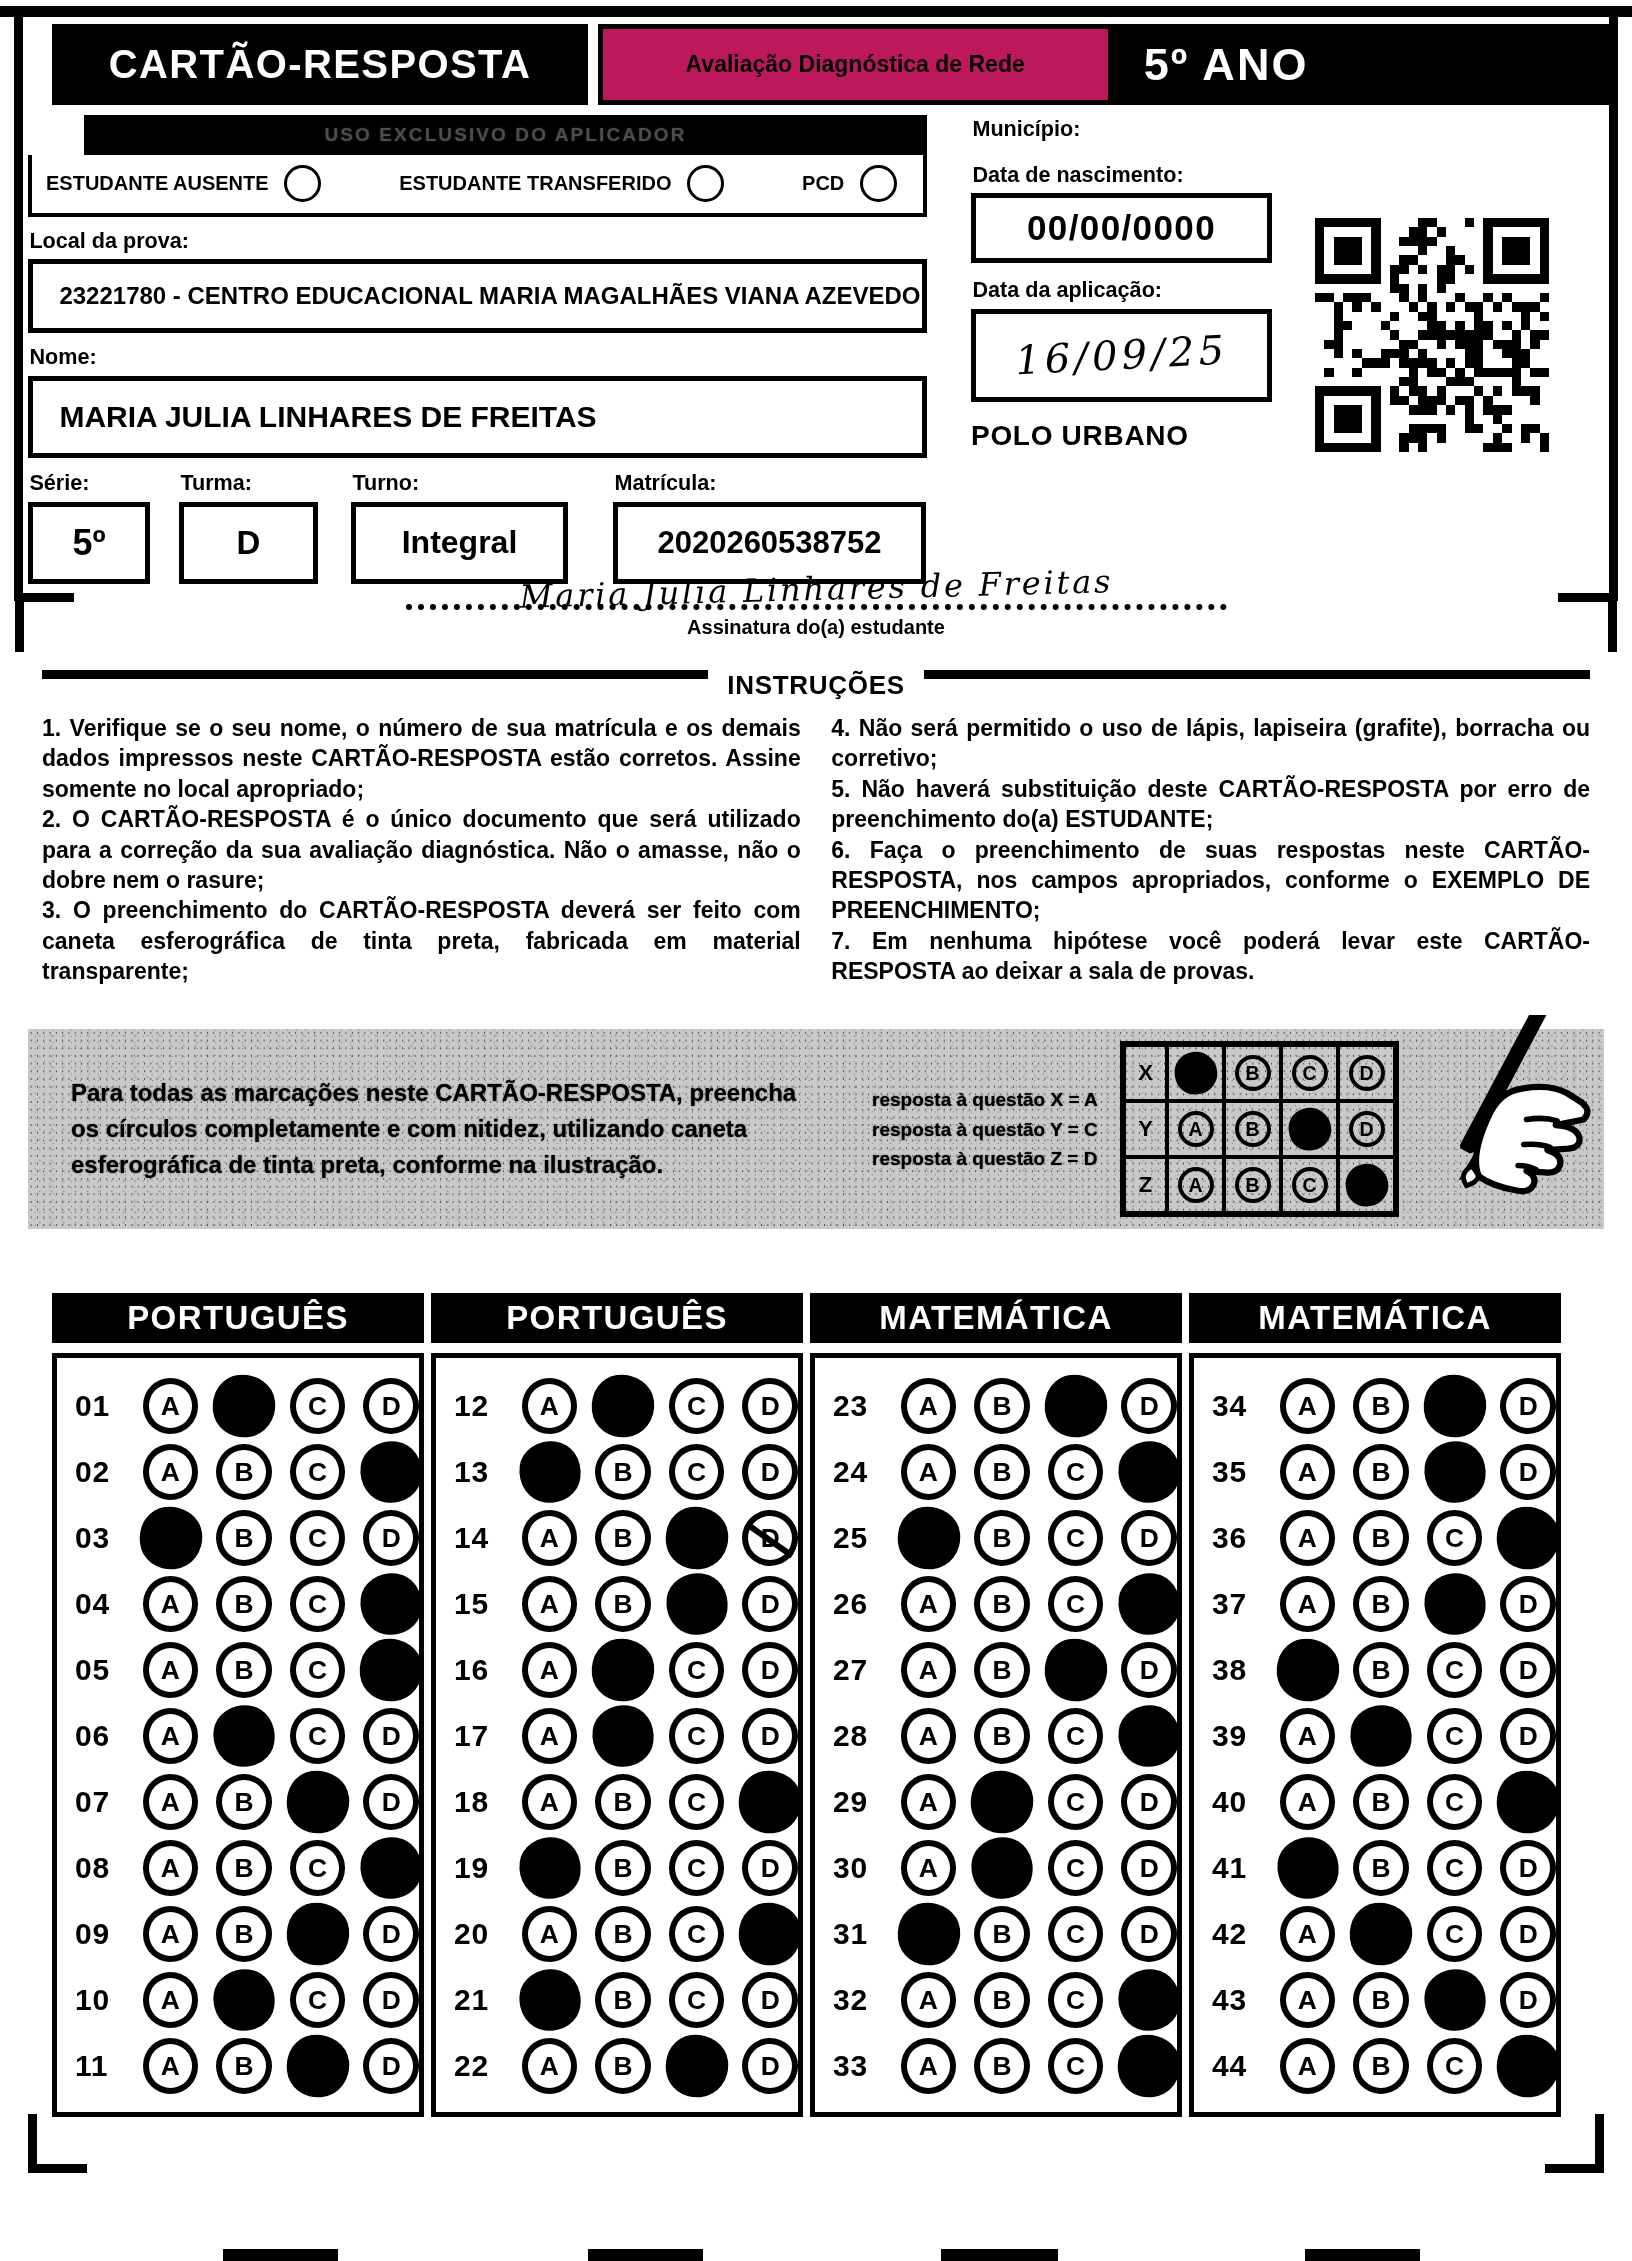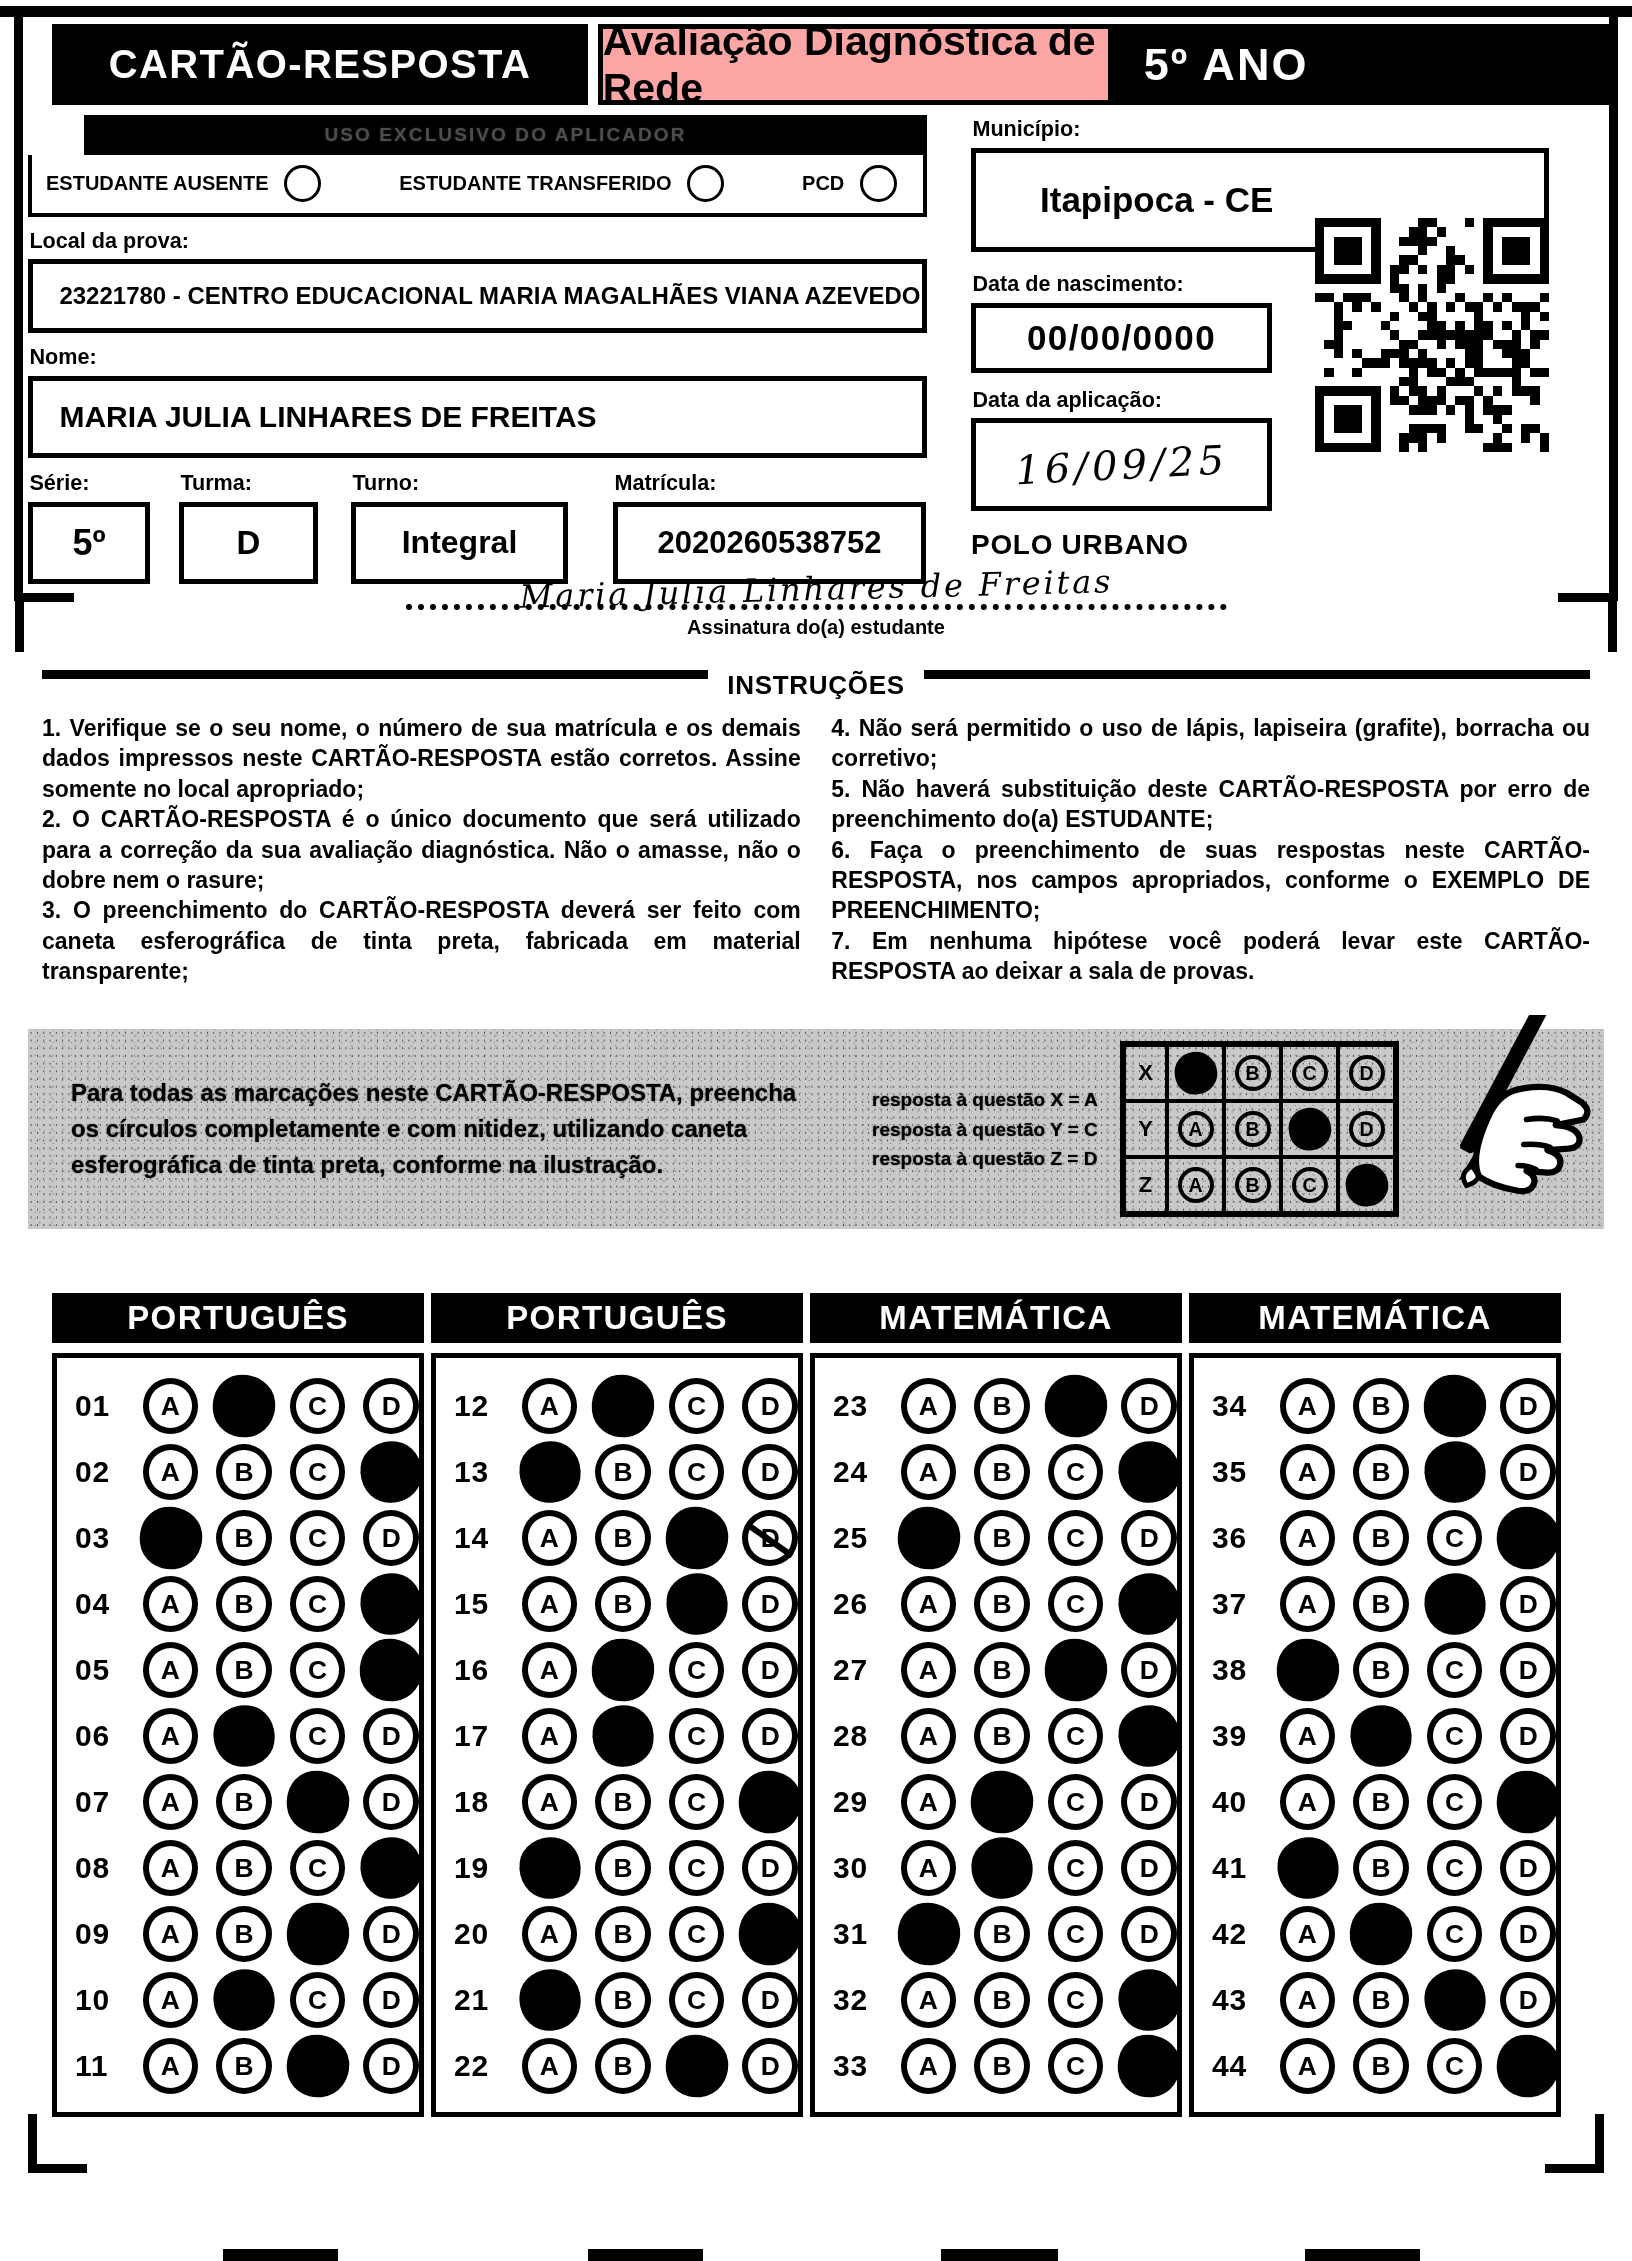--- a/index.html
+++ b/index.html
@@ -12,22 +12,22 @@
   .bracket{position:absolute;width:50px;height:50px;}
   .bracket.tl{left:15.3px;top:593px;border-left:9px solid #000;border-top:9px solid #000;}
   .bracket.tr{right:15.3px;top:593px;border-right:9px solid #000;border-top:9px solid #000;}
   .bracket.bl{left:28px;top:2114px;border-left:9px solid #000;border-bottom:9px solid #000;}
   .bracket.br{right:28px;top:2114px;border-right:9px solid #000;border-bottom:9px solid #000;}
   .timing{position:absolute;bottom:0;height:12px;background:#000;}
   
   .header-row{position:relative;margin:24px 23px 0 23px;display:flex;height:81px;}
   .h-title{width:536px;background:#000;color:#fff;display:flex;align-items:center;justify-content:center;
            font-size:40px;letter-spacing:1.4px;margin-left:29px;}
-  .h-exam{width:505px;background:#fca5a5;border:5.6px solid #000;margin-left:9.7px;display:flex;align-items:center;
-          justify-content:center;font-size:41px;letter-spacing:0px;}
+  .h-exam{width:505px;background:#be185d;border:5.6px solid #000;margin-left:9.7px;display:flex;align-items:center;
+          justify-content:center;font-size:23px;letter-spacing:0px;}
   .h-grade{flex:1;background:#000;color:#fff;display:flex;align-items:center;font-size:45px;padding-left:31px;letter-spacing:2.1px;}
   
   .info{position:relative;display:flex;margin:9.7px 28px 0 28px;}
   .col-left{width:899px;}
   .col-right{flex:1;position:relative;padding-left:44px;}
   .uso-bar{margin-left:56px;height:40px;background:#000;display:flex;align-items:center;justify-content:center;}
   .uso-bar span{color:#4d4d4d;font-size:19px;letter-spacing:2.1px;text-shadow:0 0 2.8px #222;}
   .cb-row{border:4.2px solid #000;border-top:none;height:58px;display:flex;align-items:center;
           justify-content:space-between;padding:0 26.4px 0 14px;}
   .cb-item{display:flex;align-items:center;}
@@ -152,21 +152,20 @@
         </div>
         <div class="stb-g g-matr">
           <div class="f-label">Matrícula:</div>
           <div class="stb-box">2020260538752</div>
         </div>
       </div>
     </div>
 
     <div class="col-right">
       <div class="f-label" style="margin-top:1.4px;">Município:</div>
-      <div class="f-box box-municipio">Itapipoca - CE</div>
 
       <div class="f-label" style="margin-top:19.5px;">Data de nascimento:</div>
       <div class="f-box box-dob">00/00/0000</div>
 
       <div class="f-label" style="margin-top:14px;">Data da aplicação:</div>
       <div class="f-box box-apl">
         <span class="hand-date">16/09/25</span>
       </div>
 
       <div class="polo">POLO URBANO</div>

